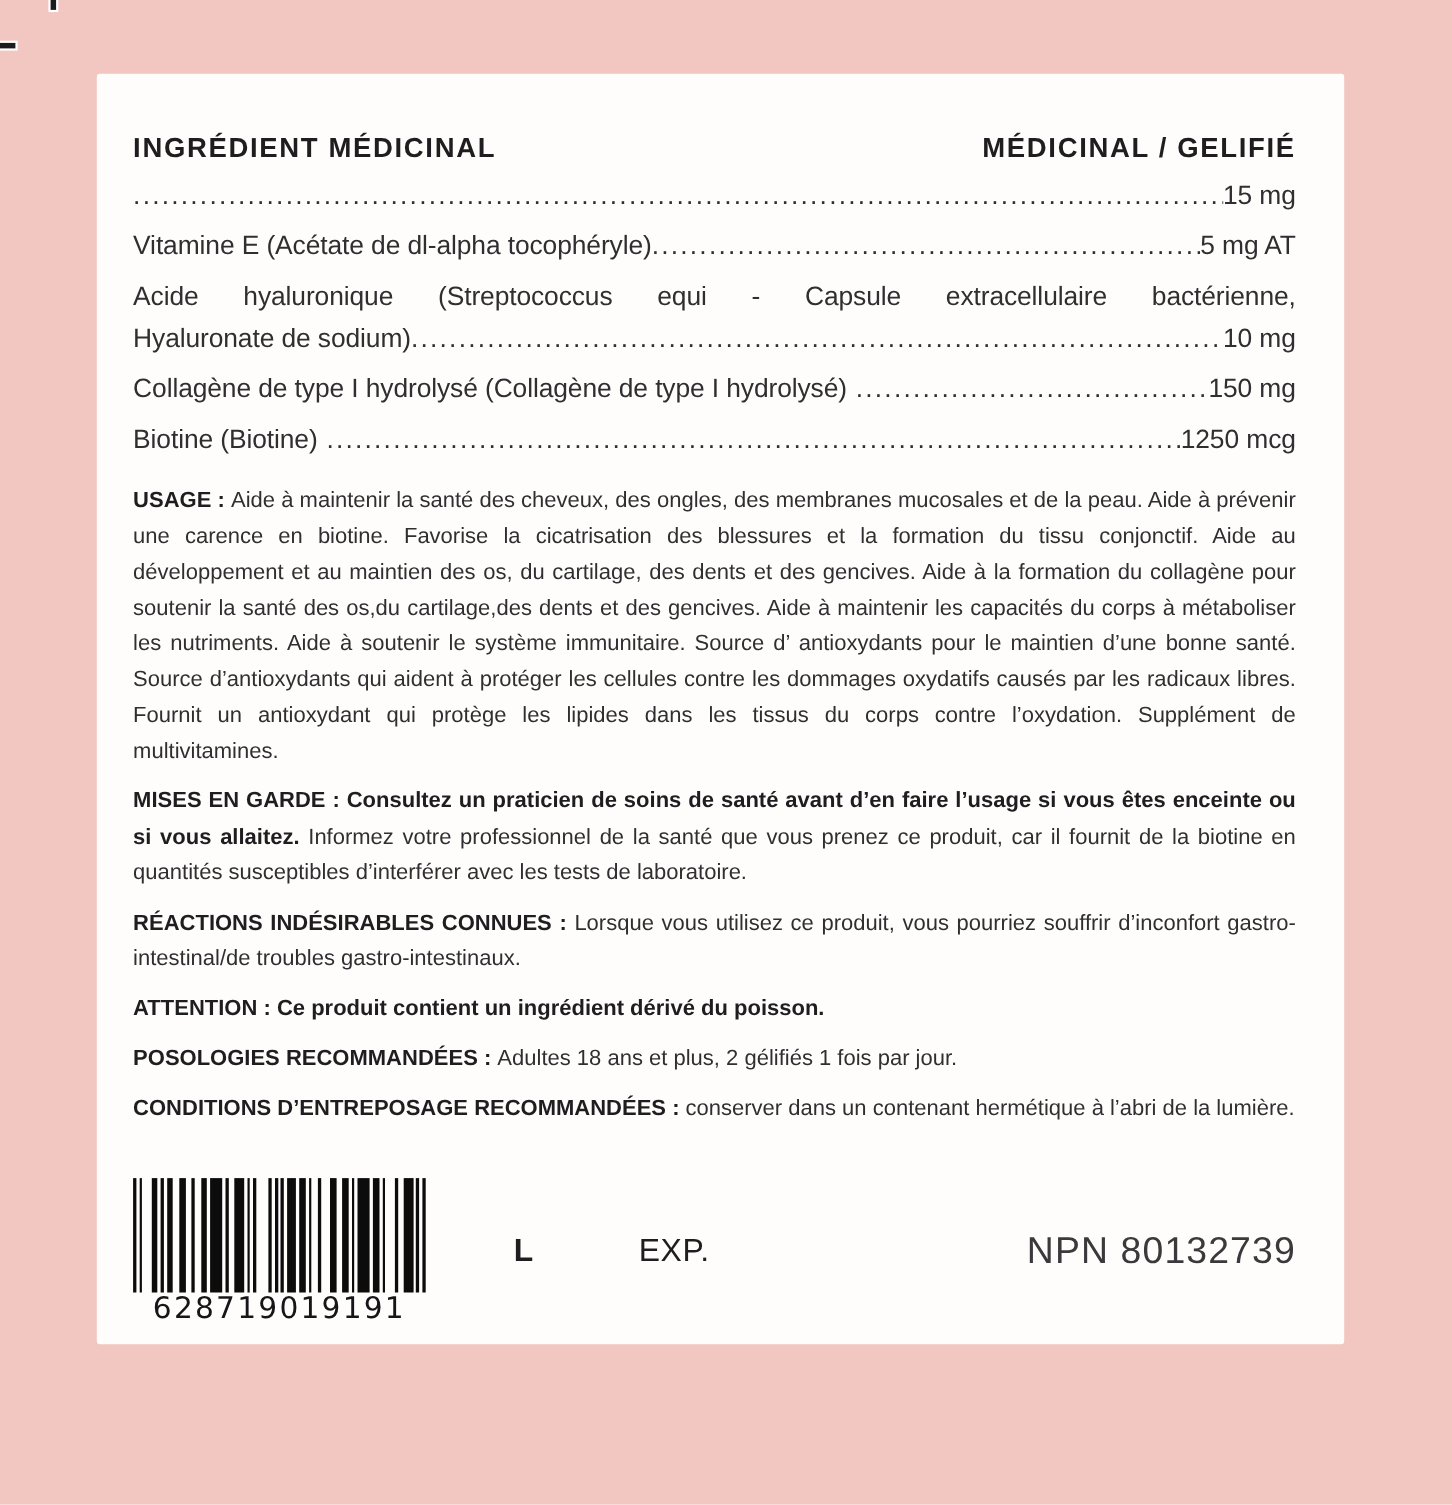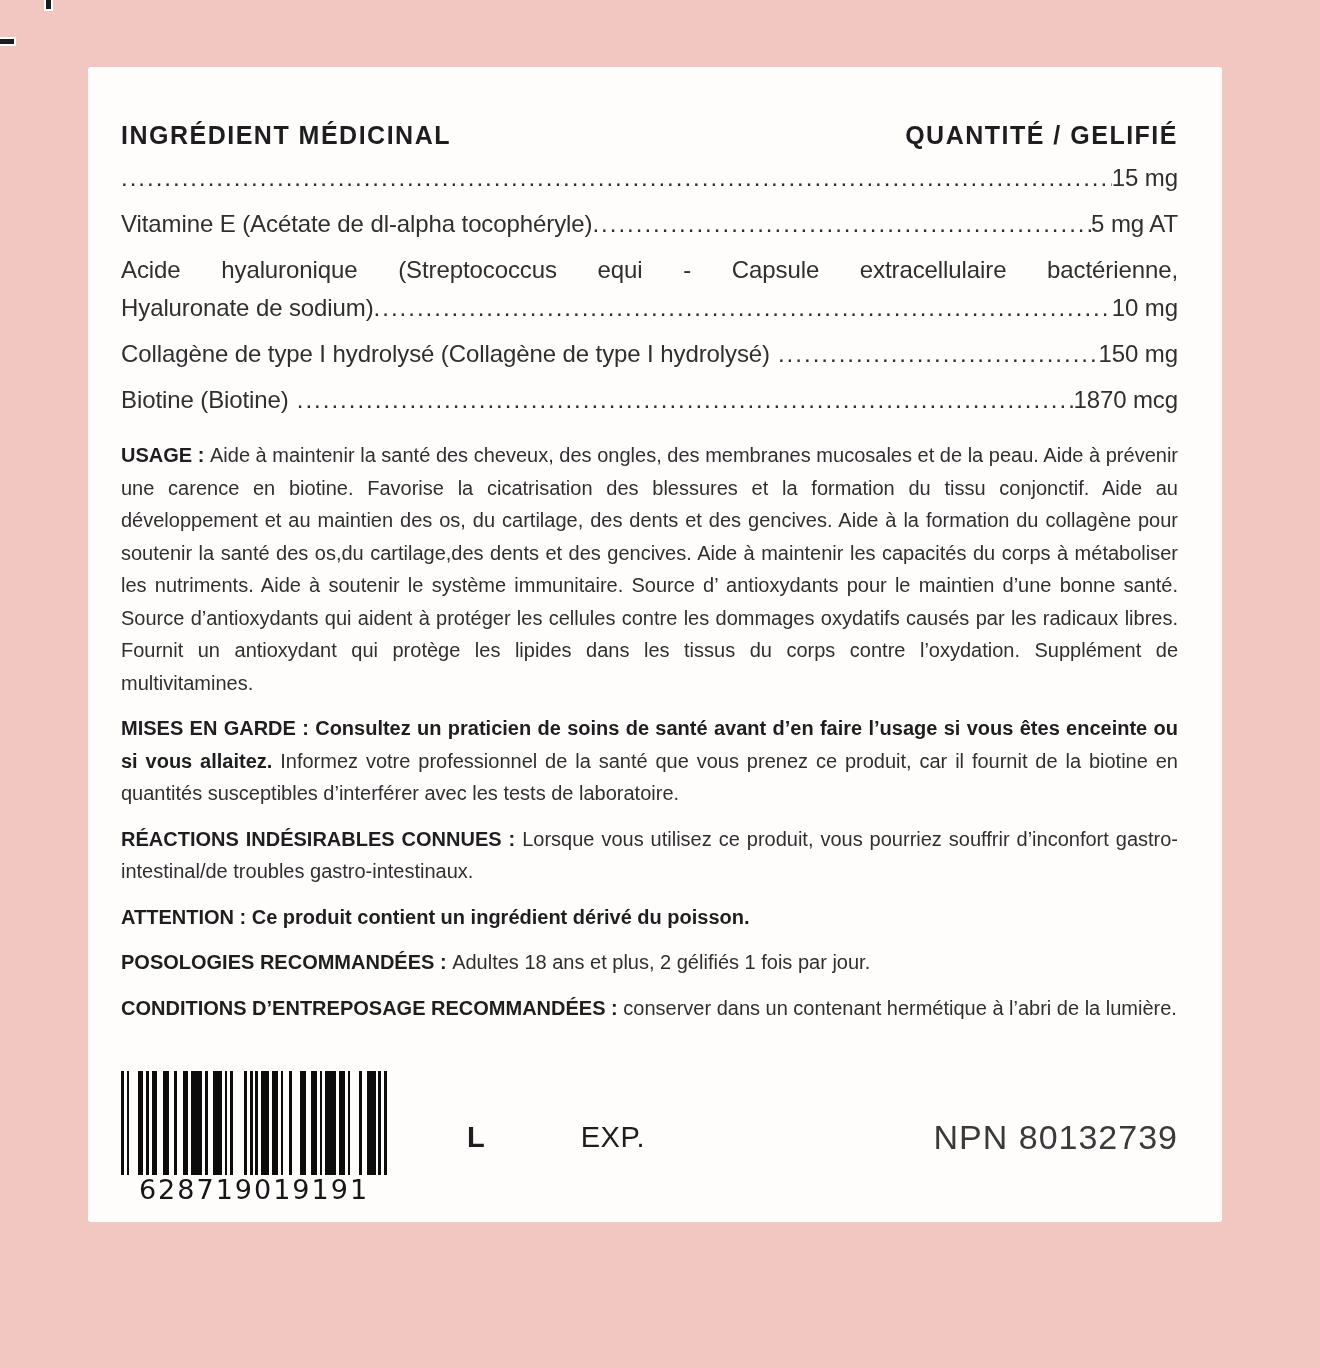--- a/index.html
+++ b/index.html
@@ -73,21 +73,21 @@
 <body>
 
 <div class="page">
   <div class="reg-v"></div>
   <div class="reg-h"></div>
 
   <div class="card">
 
     <div class="tbl-header">
       <span>INGRÉDIENT MÉDICINAL</span>
-      <span>QUANTITÉ / GELIFIÉ</span>
+      <span>MÉDICINAL / GELIFIÉ</span>
     </div>
 
     <div class="rows" id="rows">
   <div class="ing-row">
 
     <div class="ing-main">
       <span class="leader"></span>
       <span class="ing-qty">15 mg</span>
     </div>
   </div>
@@ -117,21 +117,21 @@
       <span class="leader gap"></span>
       <span class="ing-qty">150 mg</span>
     </div>
   </div>
 
   <div class="ing-row">
 
     <div class="ing-main">
       <span class="ing-name">Biotine (Biotine)</span>
       <span class="leader gap"></span>
-      <span class="ing-qty">1870 mcg</span>
+      <span class="ing-qty">1250 mcg</span>
     </div>
   </div>
 </div>
 
     <div class="sections" id="sections">
   <p class="section"><span class="sec-label">USAGE : </span><span class="sec-bold"></span><span class="sec-text">Aide à maintenir la santé des cheveux, des ongles, des membranes mucosales et de la peau. Aide à prévenir une carence en biotine. Favorise la cicatrisation des blessures et la formation du tissu conjonctif. Aide au développement et au maintien des os, du cartilage, des dents et des gencives. Aide à la formation du collagène pour soutenir la santé des os,du cartilage,des dents et des gencives. Aide à maintenir les capacités du corps à métaboliser les nutriments. Aide à soutenir le système immunitaire. Source d’ antioxydants pour le maintien d’une bonne santé. Source d’antioxydants qui aident à protéger les cellules contre les dommages oxydatifs causés par les radicaux libres. Fournit un antioxydant qui protège les lipides dans les tissus du corps contre l’oxydation. Supplément de multivitamines.</span></p>
 
   <p class="section"><span class="sec-label">MISES EN GARDE : </span><span class="sec-bold">Consultez un praticien de soins de santé avant d’en faire l’usage si vous êtes enceinte ou si vous allaitez. </span><span class="sec-text">Informez votre professionnel de la santé que vous prenez ce produit, car il fournit de la biotine en quantités susceptibles d’interférer avec les tests de laboratoire.</span></p>
 
   <p class="section"><span class="sec-label">RÉACTIONS INDÉSIRABLES CONNUES : </span><span class="sec-bold"></span><span class="sec-text">Lorsque vous utilisez ce produit, vous pourriez souffrir d’inconfort gastro-intestinal/de troubles gastro-intestinaux.</span></p>

